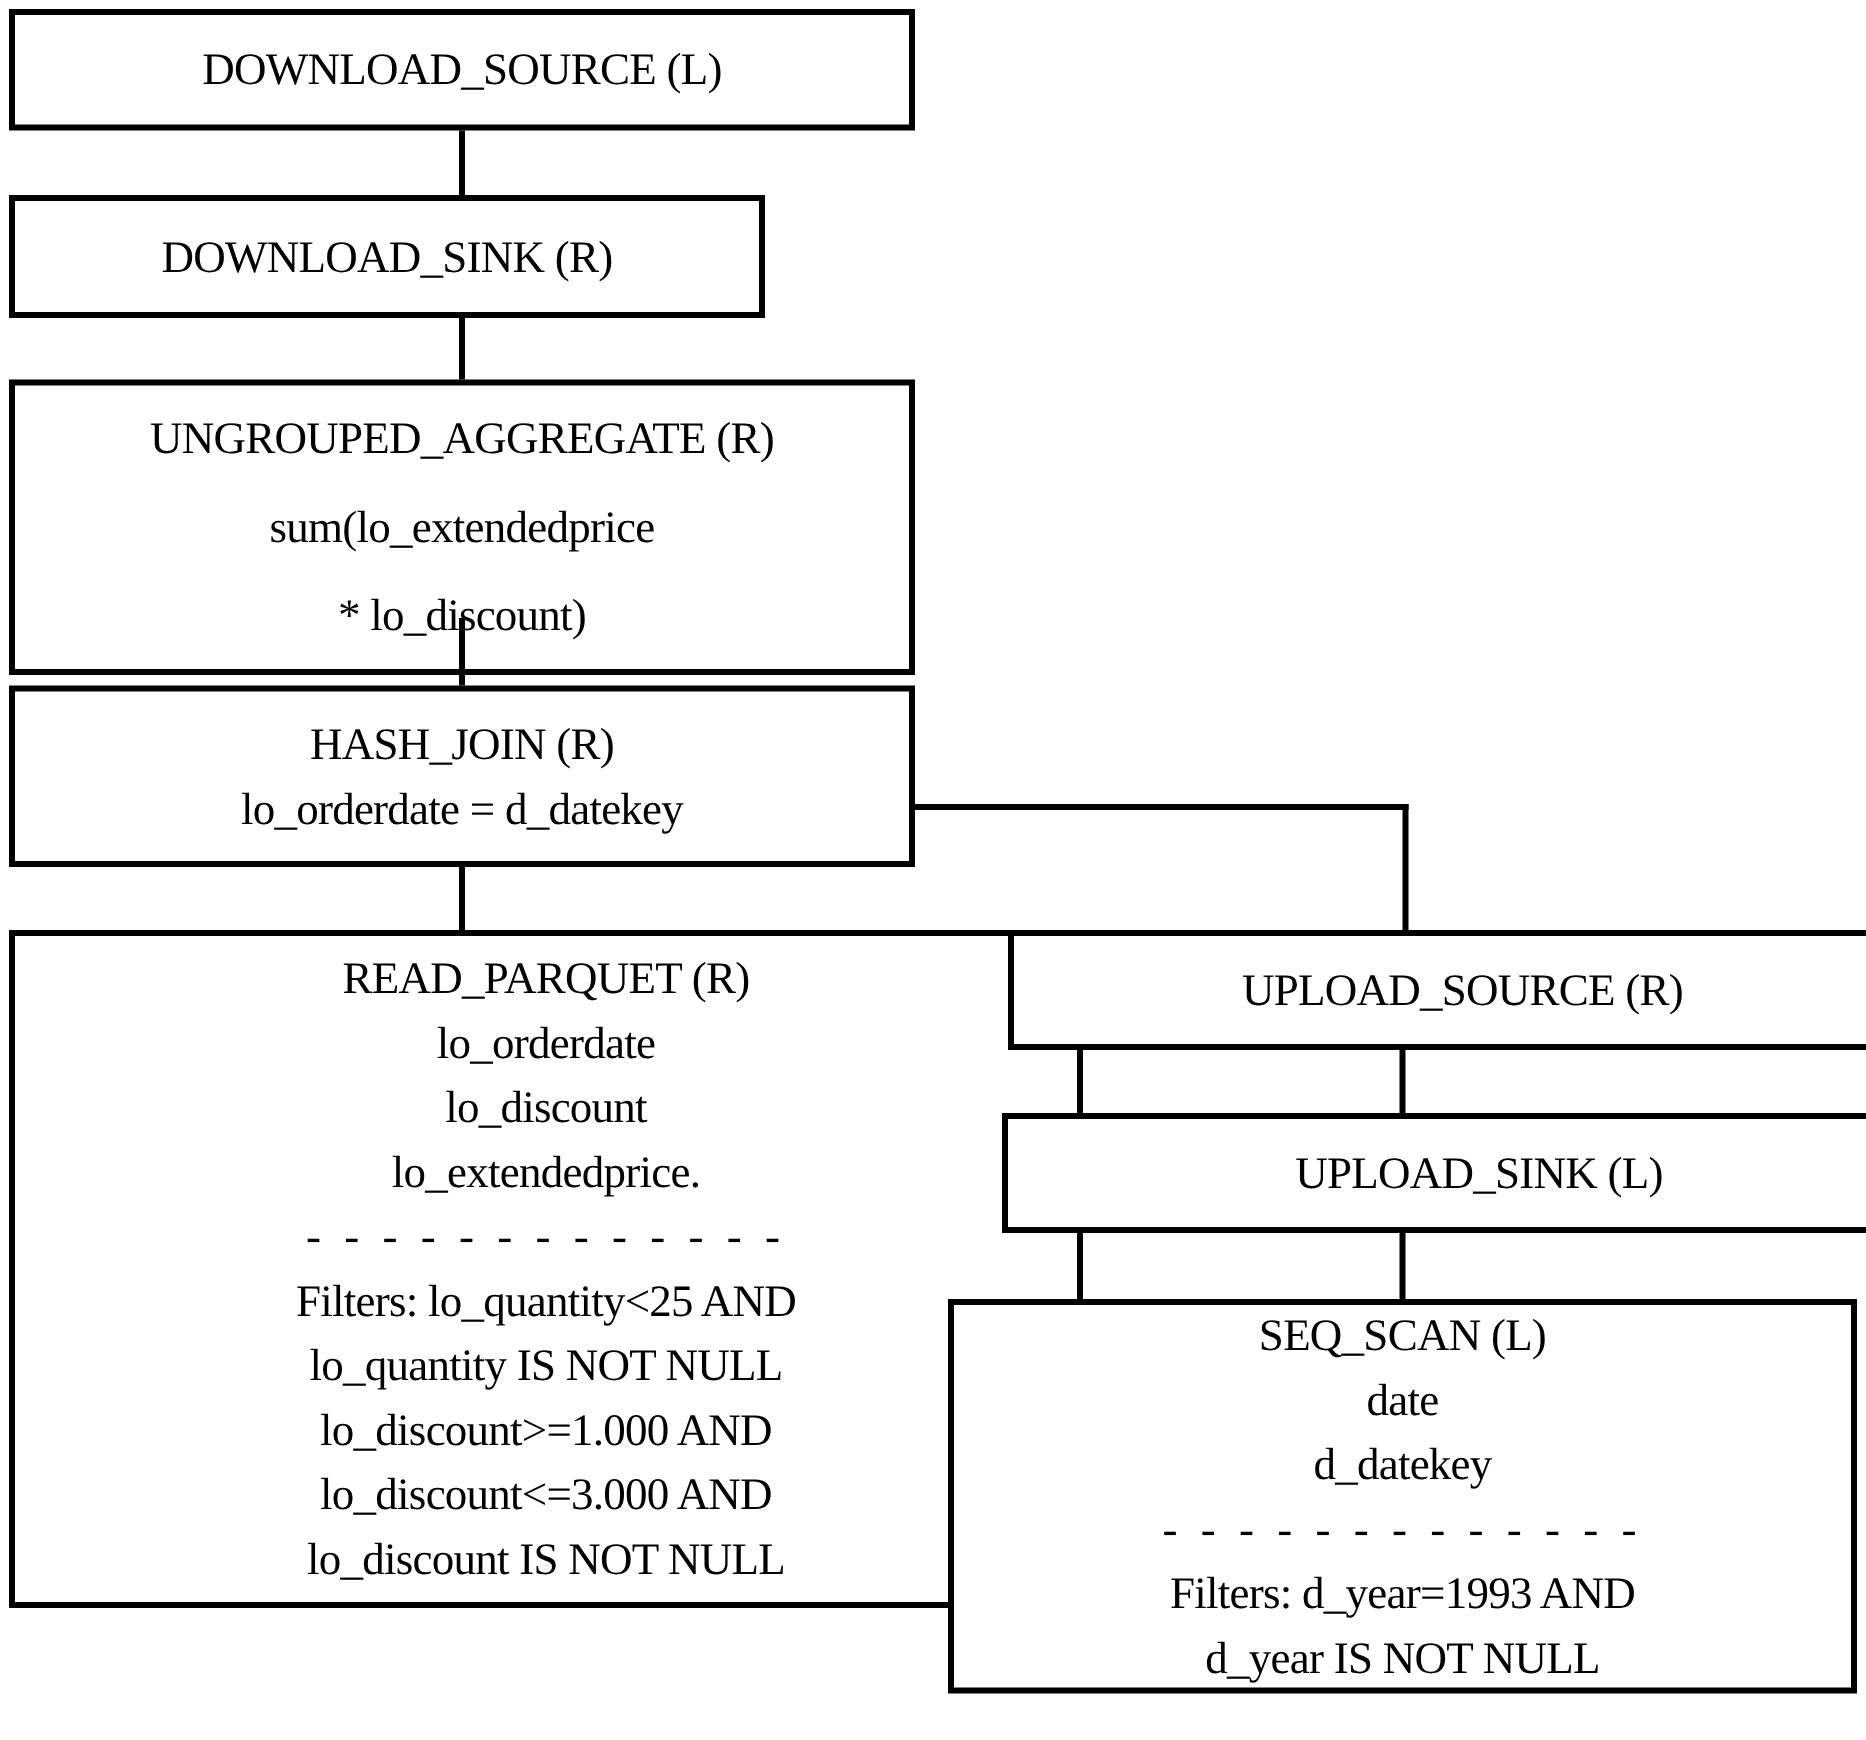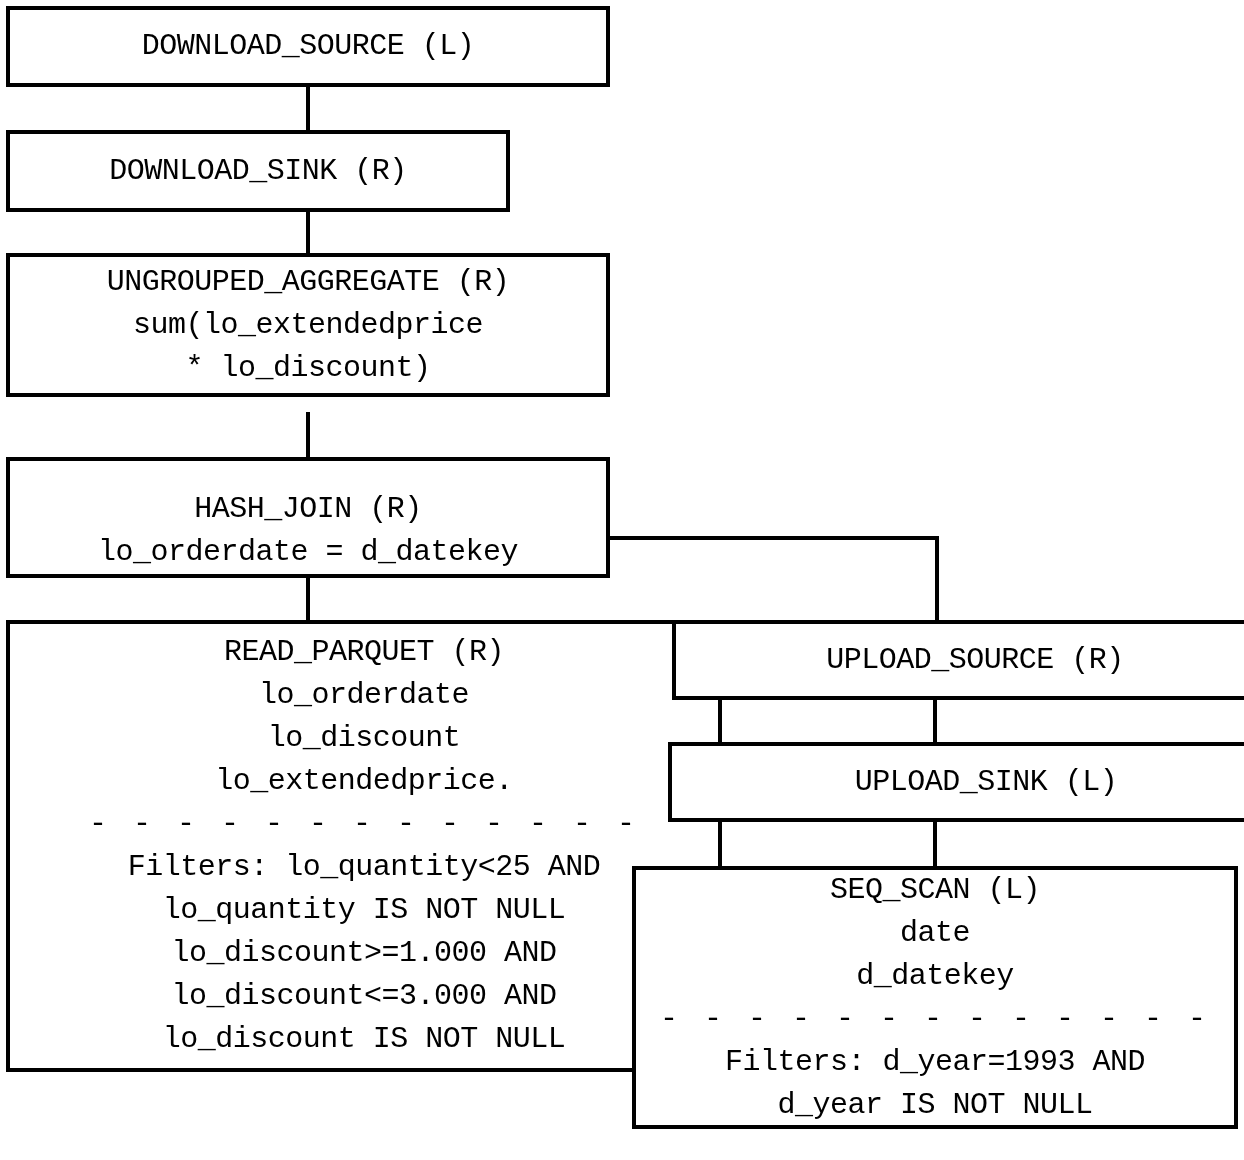--- a/index.html
+++ b/index.html
@@ -6,21 +6,21 @@
     margin: 0;
     padding: 0;
     background: #ffffff;
   }
   #canvas {
     position: relative;
     width: 1244px;
     height: 1160px;
     background: #ffffff;
     overflow: hidden;
-    font-family: Liberation Mono, monospace;
+    font-family: Liberation Serif, serif;
   }
   .node {
     position: absolute;
     box-sizing: border-box;
     border: 4px solid #000000;
     background: #ffffff;
     display: flex;
     flex-direction: column;
     align-items: center;
     justify-content: center;
@@ -45,22 +45,22 @@
   .edge {
     position: absolute;
     background: #000000;
   }
   .edge-v { width: 4px; }
   .edge-h { height: 4px; }
 
   
   #n-download-source     { left: 6px;   top: 6px;    width: 604px; height: 81px; }
   #n-download-sink       { left: 6px;   top: 130px;  width: 504px; height: 82px; }
-  #n-ungrouped-aggregate { left: 6px;   top: 253px;  width: 604px; height: 144px; }
-  #n-hash-join           { left: 6px;   top: 457px;  width: 604px; height: 121px; justify-content: flex-end; }
+  #n-ungrouped-aggregate { left: 6px;   top: 253px;  width: 604px; height: 197px; gap: 16px; }
+  #n-hash-join           { left: 6px;   top: 457px;  width: 604px; height: 121px; }
   #n-read-parquet        { left: 6px;   top: 620px;  width: 716px; height: 452px; }
 
   
   #n-upload-source       { left: 632px; top: 620px;  width: 606px; height: 80px; margin-left: 40px; }
   #n-upload-sink         { left: 668px; top: 742px;  width: 636px; height: 80px; }
   #n-seq-scan            { left: 632px; top: 866px;  width: 606px; height: 263px; }
 
   
   #e-src-to-sink         { left: 306px; top: 87px;   height: 43px; }
   #e-sink-to-agg         { left: 306px; top: 212px;  height: 41px; }

